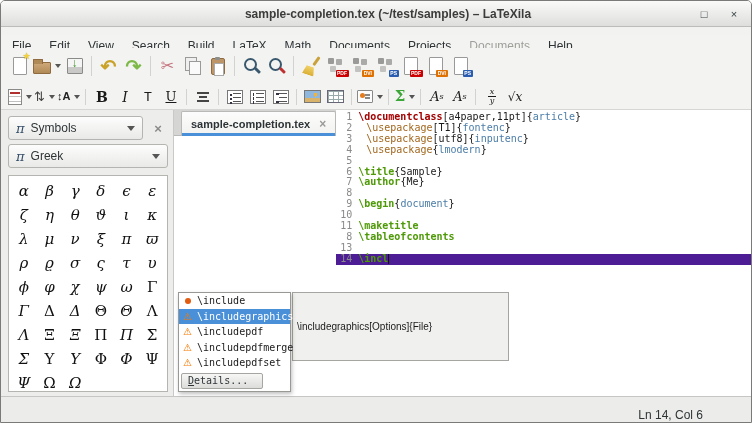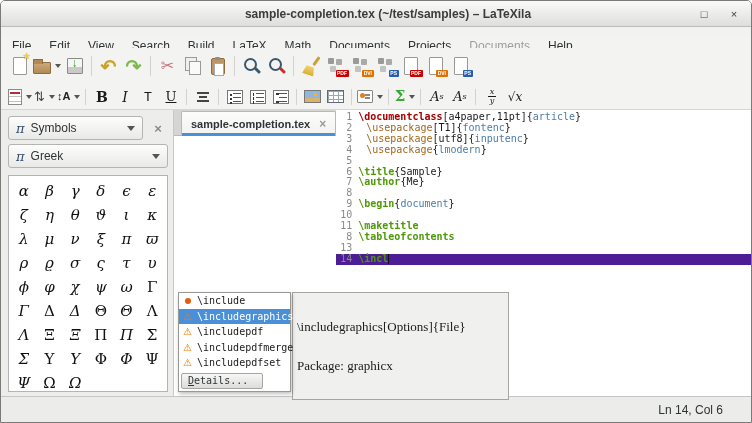--- a/index.html
+++ b/index.html
@@ -135,24 +135,24 @@
   .comp-item{ display:flex; align-items:center; height:15.5px; padding:0 3px; gap:4px; color:#1a1a1a; white-space:pre; }
   .comp-item.selected{ background:#4a90d9; color:#fff; }
   .comp-icon{ width:11px; flex:none; display:flex; align-items:center; justify-content:center; }
   .comp-icon.bullet::before{ content:""; width:6px; height:6px; border-radius:50%; background:#e25b0e; }
   .comp-icon.warning{ color:#f57900; font-size:10px; font-weight:bold; font-family:"DejaVu Sans",sans-serif; }
   .comp-details{ margin:2px; width:82px; height:16px; background:linear-gradient(#f7f7f6,#dcdcda); border:1px solid #a5a5a2;
     border-radius:2px; font-family:"DejaVu Sans Mono",monospace; font-size:10px; color:#2e3436;
     display:flex; align-items:center; padding-left:6px; }
   .comp-details .accel{ text-decoration:underline; }
   .comp-tooltip{ position:absolute; left:291px; top:291px; width:217px; background:#f0f0ee; border:1px solid #a5a5a2;
-    font-family:Liberation Serif, serif; font-size:13px; line-height:13px; color:#1a1a1a; padding:1px 4px; z-index:9; white-space:pre; }
+    font-family:Liberation Sans, sans-serif; font-size:10px; line-height:13px; color:#1a1a1a; padding:1px 4px; z-index:9; white-space:pre; }
   
   .statusbar{ position:absolute; left:0; bottom:0; right:0; height:26px; background:#ececea; border-top:1px solid #c6c6c4;
-    display:flex; align-items:center; justify-content:flex-end; padding-right:28px; }
+    display:flex; align-items:flex-end; justify-content:flex-end; padding-right:48px; }
   .statusbar .pos{ font-size:12px; color:#2e3436; }
 </style>
 </head>
 <body>
 
 <div class="window">
 
   <div class="titlebar">
     <span class="title">sample-completion.tex (~/test/samples) – LaTeXila</span>
     <span class="winbtns">
@@ -430,20 +430,19 @@
         <div class="comp-item"><span class="comp-icon warning">⚠</span><span>\includepdfset</span></div>
       </div>
     <div class="comp-details">
       <span class="accel">D</span>
         <span>etails...</span>
     </div>
   </div>
 
   <div class="comp-tooltip">
     <div>\includegraphics[Options]{File}</div>
-    <div>Package: graphicx</div>
   </div>
 
   <div class="statusbar">
     <span class="pos">Ln 14, Col 6</span>
   </div>
 
 </div>
 
 </body></html>

